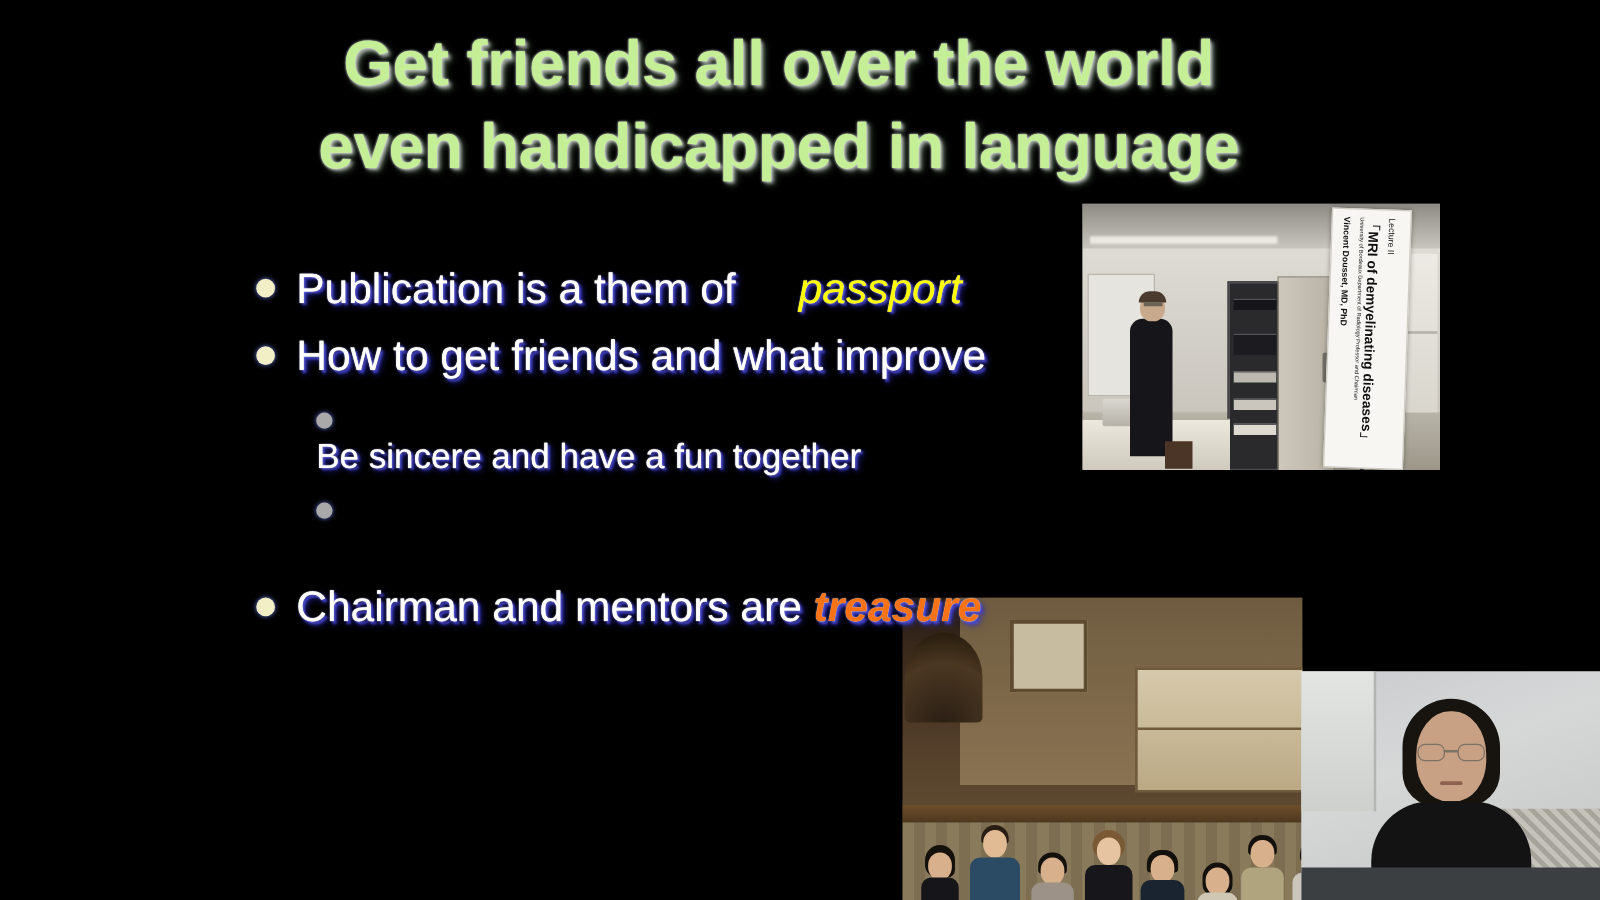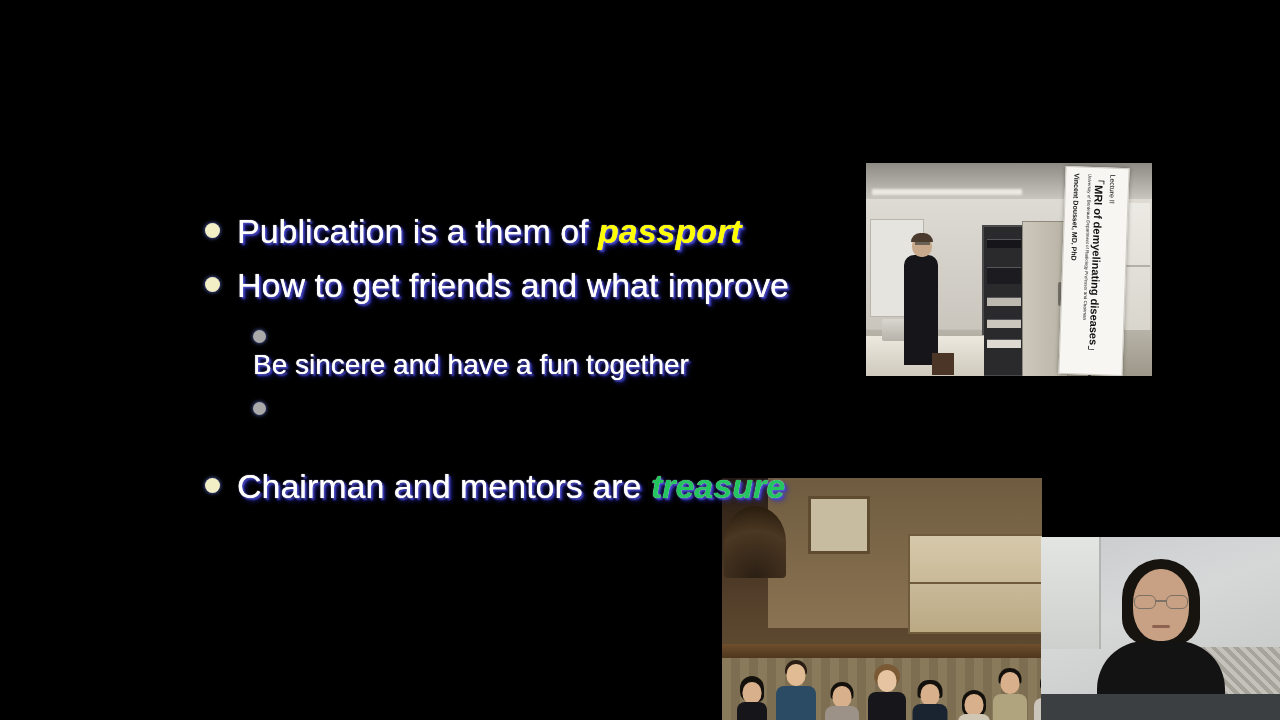--- a/index.html
+++ b/index.html
@@ -331,25 +331,26 @@
     font-size: 28px;
     line-height: 43px;
     color: #ffffff;
     text-shadow:
       0 0 1px #ffffff,
       2px 2px 2px rgba(70,70,210,0.95),
       3px 3px 5px rgba(40,40,180,0.75);
   }
   .em-yellow {
     color: #ffff00;
-    font-weight: bold;
+    font-weight: normal;
     font-style: italic;
+    margin-left: 41px;
   }
   .em-white {
-    color: #22c55e;
+    color: #f97316;
     font-weight: bold;
     font-style: italic;
   }
   .spacer { height: 46px; }
 </style>
 </head>
 <body>
 
 <div id="slide">
 
@@ -450,20 +451,24 @@
     <div class="wglasses">
         <i></i>
         <i></i>
       </div>
     <div class="wmouth"></div>
     <div class="wtorso"></div>
     <div class="wbase"></div>
   </div>
 
   <div id="title-box"></div>
+  <div id="title-text">
+    <span class="tl">Get friends all over the world</span>
+    <span class="tl">even handicapped in language</span>
+  </div>
 
   <div id="body">
 
     <div class="bullet-row lvl1">
       <span class="dot"></span>
       <span class="txt"><span>Publication is a them of </span><span class="em-yellow">passport</span></span>
     </div>
 
     <div class="bullet-row lvl1">
       <span class="dot"></span>

